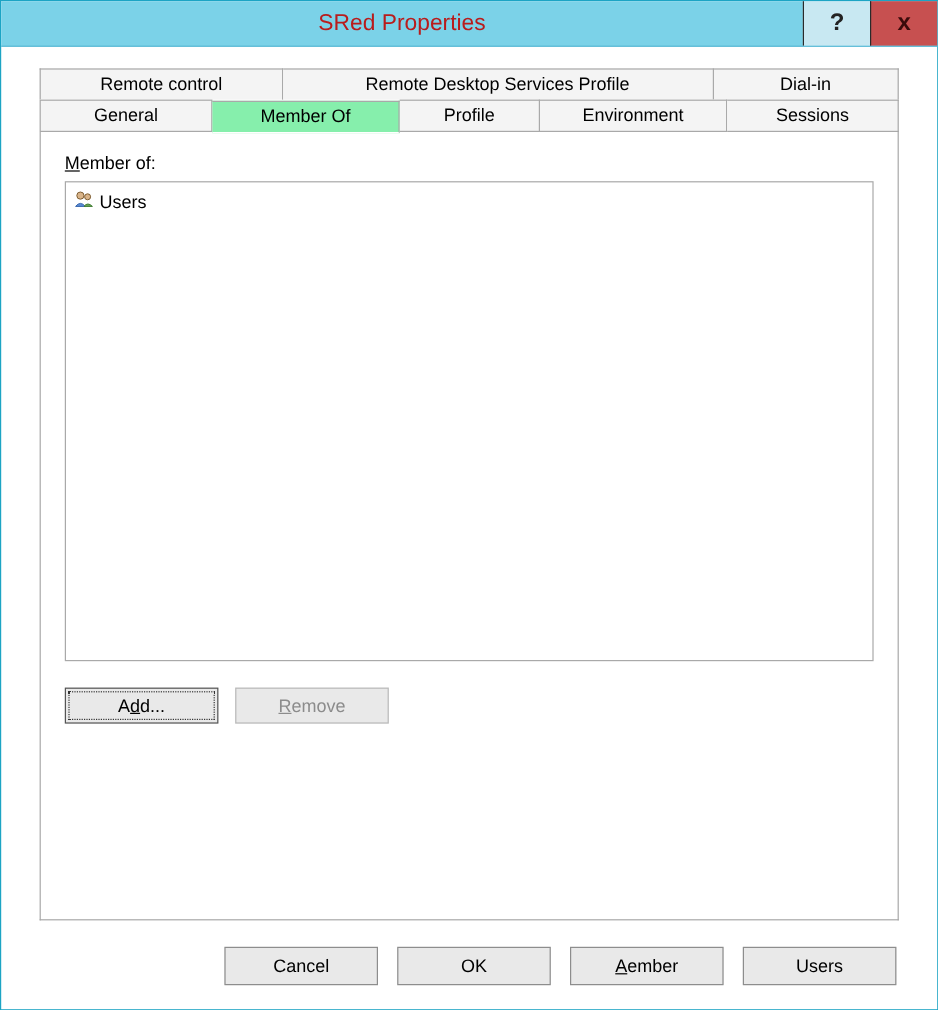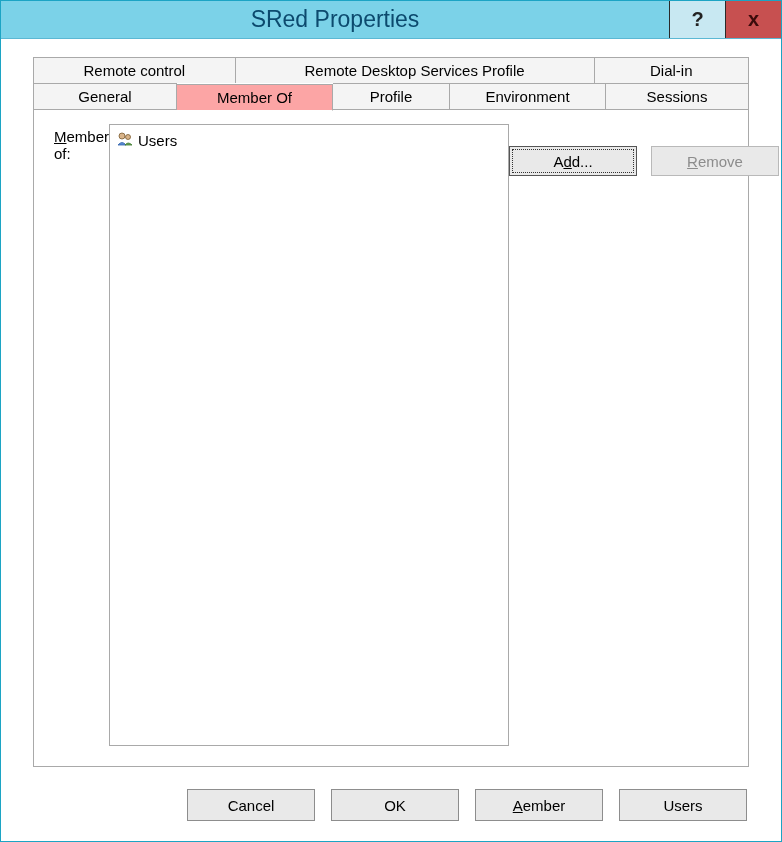--- a/index.html
+++ b/index.html
@@ -22,22 +22,22 @@
     background: #7bd2e8;
     border-bottom: 1px solid #5bb8d4;
     display: flex;
     align-items: stretch;
   }
   .titlebar .title {
     flex: 1;
     display: flex;
     align-items: center;
     justify-content: center;
-    font-size: 23px;
-    color: #0c4a6e;
+    font-size: 19px;
+    color: #b91c1c;
   }
   .titlebar .btnwrap {
     display: flex;
     align-items: stretch;
   }
   .titlebar .tbtn {
     width: 56px;
     display: flex;
     align-items: center;
     justify-content: center;
@@ -76,37 +76,37 @@
     border: 1px solid #a9a9a9;
     background: #f4f4f4;
     font-size: 15px;
     cursor: default;
     white-space: nowrap;
   }
   .tabrow1 .tab + .tab { border-left: none; }
   .tabrow2 .tab + .tab { border-left: none; }
   .tabrow1 .tab { border-bottom: none; }
   .tab.active {
-    background: #fca5a5;
+    background: #86efac;
     position: relative;
     z-index: 2;
     border-bottom: 1px solid #fff;
     top: 1px;
   }
   .tabrow2 { margin-top: 0; }
   
   .panel {
     border: 1px solid #a9a9a9;
     border-top: none;
     flex: 1;
     margin-left: 14px;
     margin-right: 14px;
     padding: 14px 20px 20px 20px;
     display: flex;
-    flex-direction: row;
+    flex-direction: column;
   }
   .label {
     margin-top: 4px;
     margin-bottom: 6px;
   }
   .label .ul { text-decoration: underline; }
   .listbox {
     border: 1px solid #a9a9a9;
     flex: 0 0 400px;
     background: #fff;

